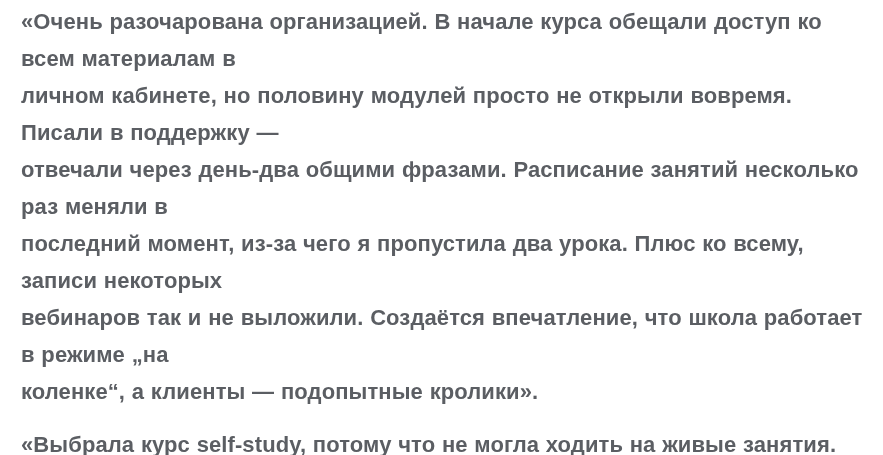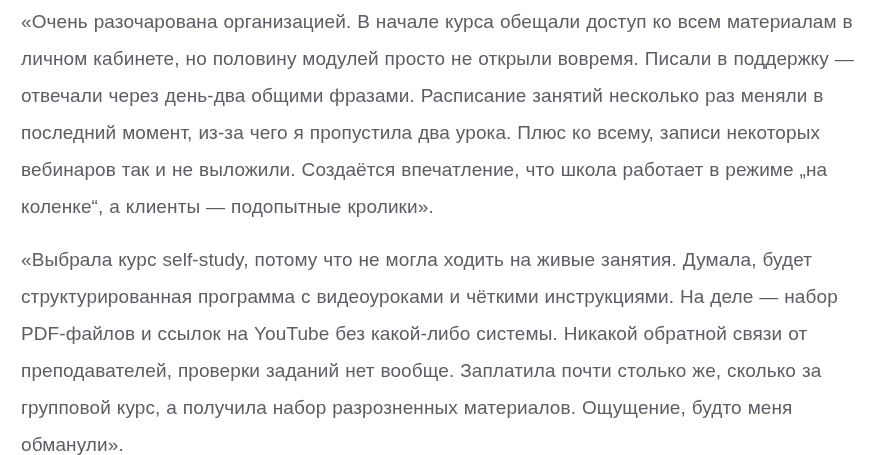--- a/index.html
+++ b/index.html
@@ -12,23 +12,23 @@
     overflow: hidden;
     background: #ffffff;
     font-family: "Liberation Sans", sans-serif;
   }
   .page {
     box-sizing: border-box;
     padding: 3px 20px 0 21px;
   }
   .review-paragraph {
     margin: 0 0 16px 0;
-    font-size: 19px;
+    font-size: 22px;
     line-height: 37px;
-    font-weight: 400;
+    font-weight: 700;
     letter-spacing: 0.1px;
     white-space: pre-line;      
     word-spacing: 0.5px;
   }
 </style>
 </head>
 <body style="background: rgb(255, 255, 255);">
 
 <main class="page" style="color: rgb(91, 94, 99);">
   <p class="review-paragraph">«Очень разочарована организацией. В начале курса обещали доступ ко всем материалам в

